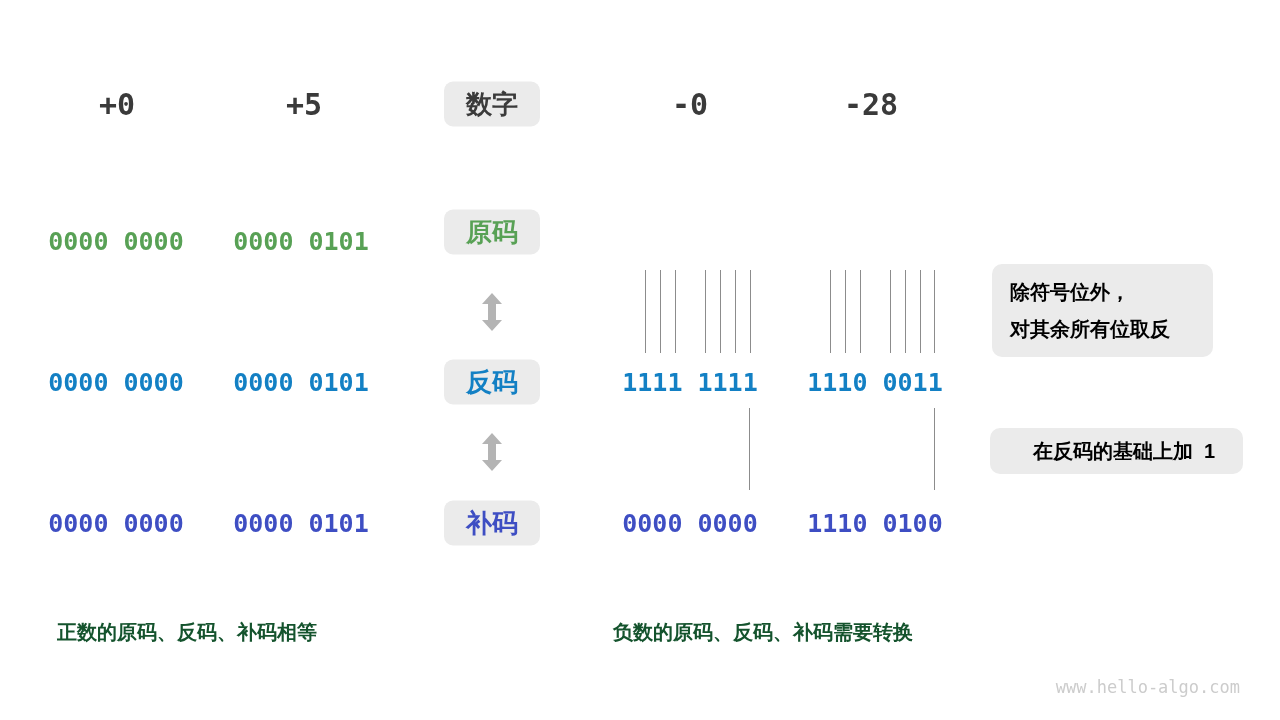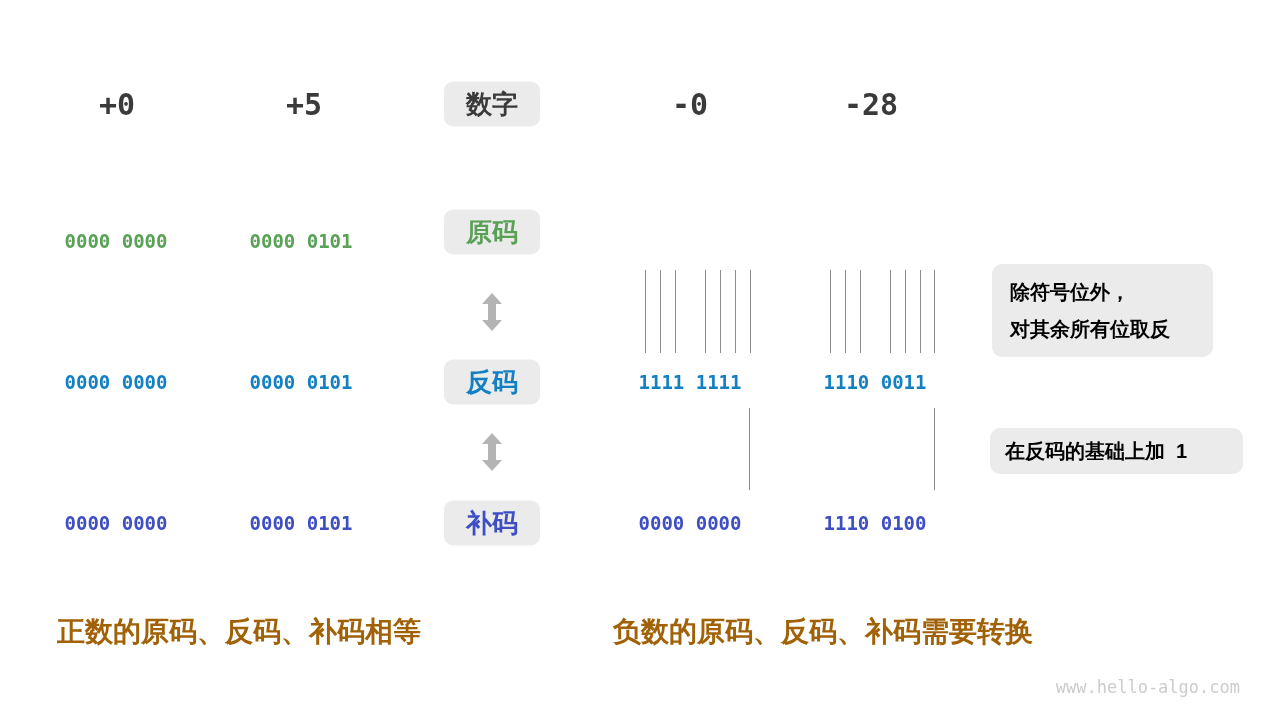--- a/index.html
+++ b/index.html
@@ -2,42 +2,42 @@
 <html><head>
 <meta charset="utf-8">
 <style>
   html,body{margin:0;padding:0;background:#ffffff;}
   .canvas{position:relative;width:1280px;height:720px;background:#ffffff;overflow:hidden;
           font-family:"Liberation Sans",sans-serif;}
   .pc{position:absolute;transform:translate(-50%,-50%);white-space:nowrap;}
   
   .num{font-family:"DejaVu Sans Mono",monospace;font-weight:bold;font-size:30px;color:#3a3a3a;}
   
-  .bin{font-family:"DejaVu Sans Mono",monospace;font-weight:bold;font-size:19px;letter-spacing:0;}
+  .bin{font-family:"DejaVu Sans Mono",monospace;font-weight:bold;font-size:25px;letter-spacing:0;}
   .green{color:#58a155;}
   .blue{color:#1380c4;}
   .indigo{color:#3e4ec3;}
   .dark{color:#3a3a3a;}
   
   .labelbox{width:96px;height:45px;background:#ebebeb;border-radius:9px;
             display:flex;align-items:center;justify-content:center;}
   .labelbox .label{font-size:26px;font-weight:bold;font-family:"Liberation Sans",sans-serif;}
   
   .tick{position:absolute;width:1px;background:#8c8c8c;}
   
   .arrow{position:absolute;width:22px;height:38px;}
   
   .notebox{position:absolute;background:#ebebeb;border-radius:10px;color:#000000;
            font-weight:bold;font-size:20px;font-family:"Liberation Sans",sans-serif;}
   .notebox.multi{padding:10px 18px;line-height:37px;box-sizing:border-box;}
-  .notebox.single{display:flex;align-items:center;padding-left:15px;box-sizing:border-box;}
+  .notebox.single{display:flex;align-items:center;padding-left:15px;box-sizing:border-box;justify-content:center;}
   .note-line{white-space:pre;}
   
-  .caption{position:absolute;transform:translateY(-50%);font-weight:bold;font-size:28px;
-           color:#a16207;white-space:nowrap;}
+  .caption{position:absolute;transform:translateY(-50%);font-weight:bold;font-size:20px;
+           color:#14532d;white-space:nowrap;}
   
   .watermark{position:absolute;font-family:"DejaVu Sans Mono",monospace;font-size:17px;
              color:#cccccc;transform:translateY(-50%);}
 </style>
 </head>
 <body>
 
 <div class="canvas">
 
   <div class="pc num" style="left:117px;top:104px">+0</div>

